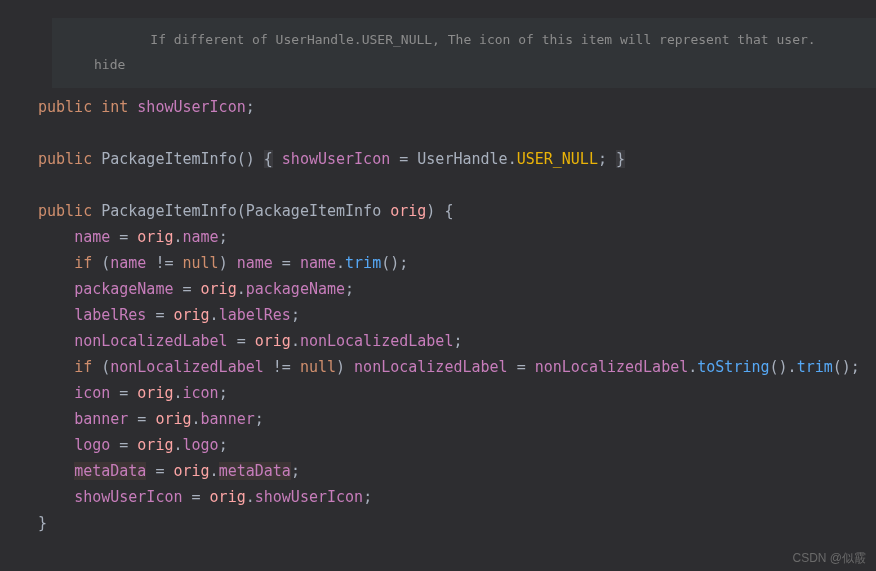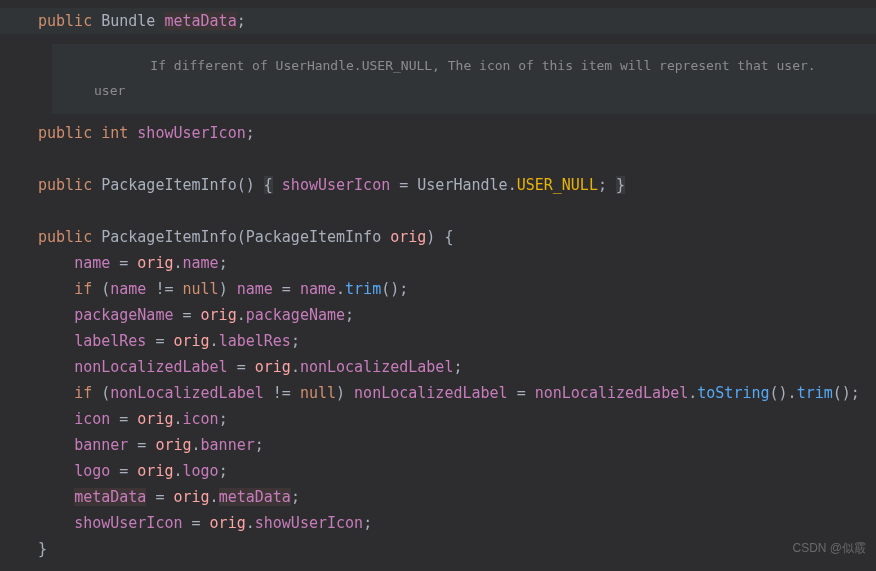--- a/index.html
+++ b/index.html
@@ -41,43 +41,42 @@
       line-height: 24px;
       text-align: center;
     }
     .hide-text {
       color: #8c8c8c;
       padding-left: 42px;
       font-size: 13px;
     }
     .watermark {
       position: absolute;
-      bottom: 10px;
+      bottom: 0;
       right: 10px;
       color: #6a6a6a;
       font-size: 12px;
       font-family: Arial, sans-serif;
     }
     .line-bg {
       background: #313437;
       margin-left: -38px;
       padding-left: 38px;
       display: block;
       width: 876px;
     }
   </style>
 </head>
 <body>
 
 <div class="editor">
-  <span class="line line-bg"><span class="keyword">public</span> <span class="type">Bundle</span> <span class="field-hl">metaData</span><span class="punct">;</span></span>
 
   <div class="comment-block">
     <div class="comment-text">If different of UserHandle.USER_NULL, The icon of this item will represent that user.</div>
-    <div class="hide-text">user</div>
+    <div class="hide-text">hide</div>
   </div>
 
   <span class="line"><span class="keyword">public</span> <span class="keyword">int</span> <span class="field">showUserIcon</span><span class="punct">;</span></span>
   <span class="line"> </span>
   <span class="line"><span class="keyword">public</span> <span class="type">PackageItemInfo</span><span class="punct">()</span> <span class="punct brace-hl">{</span> <span class="field">showUserIcon</span> <span class="punct">=</span> <span class="type">UserHandle</span><span class="punct">.</span><span class="const">USER_NULL</span><span class="punct">;</span> <span class="punct brace-hl">}</span></span>
   <span class="line"> </span>
   <span class="line"><span class="keyword">public</span> <span class="type">PackageItemInfo</span><span class="punct">(</span><span class="type">PackageItemInfo</span> <span class="param">orig</span><span class="punct">)</span> <span class="punct">{</span></span>
   <span class="line">    <span class="field">name</span> <span class="punct">=</span> <span class="param">orig</span><span class="punct">.</span><span class="field">name</span><span class="punct">;</span></span>
   <span class="line">    <span class="keyword">if</span> <span class="punct">(</span><span class="field">name</span> <span class="punct">!=</span> <span class="null-kw">null</span><span class="punct">)</span> <span class="field">name</span> <span class="punct">=</span> <span class="field">name</span><span class="punct">.</span><span class="method">trim</span><span class="punct">();</span></span>
   <span class="line">    <span class="field">packageName</span> <span class="punct">=</span> <span class="param">orig</span><span class="punct">.</span><span class="field">packageName</span><span class="punct">;</span></span>

